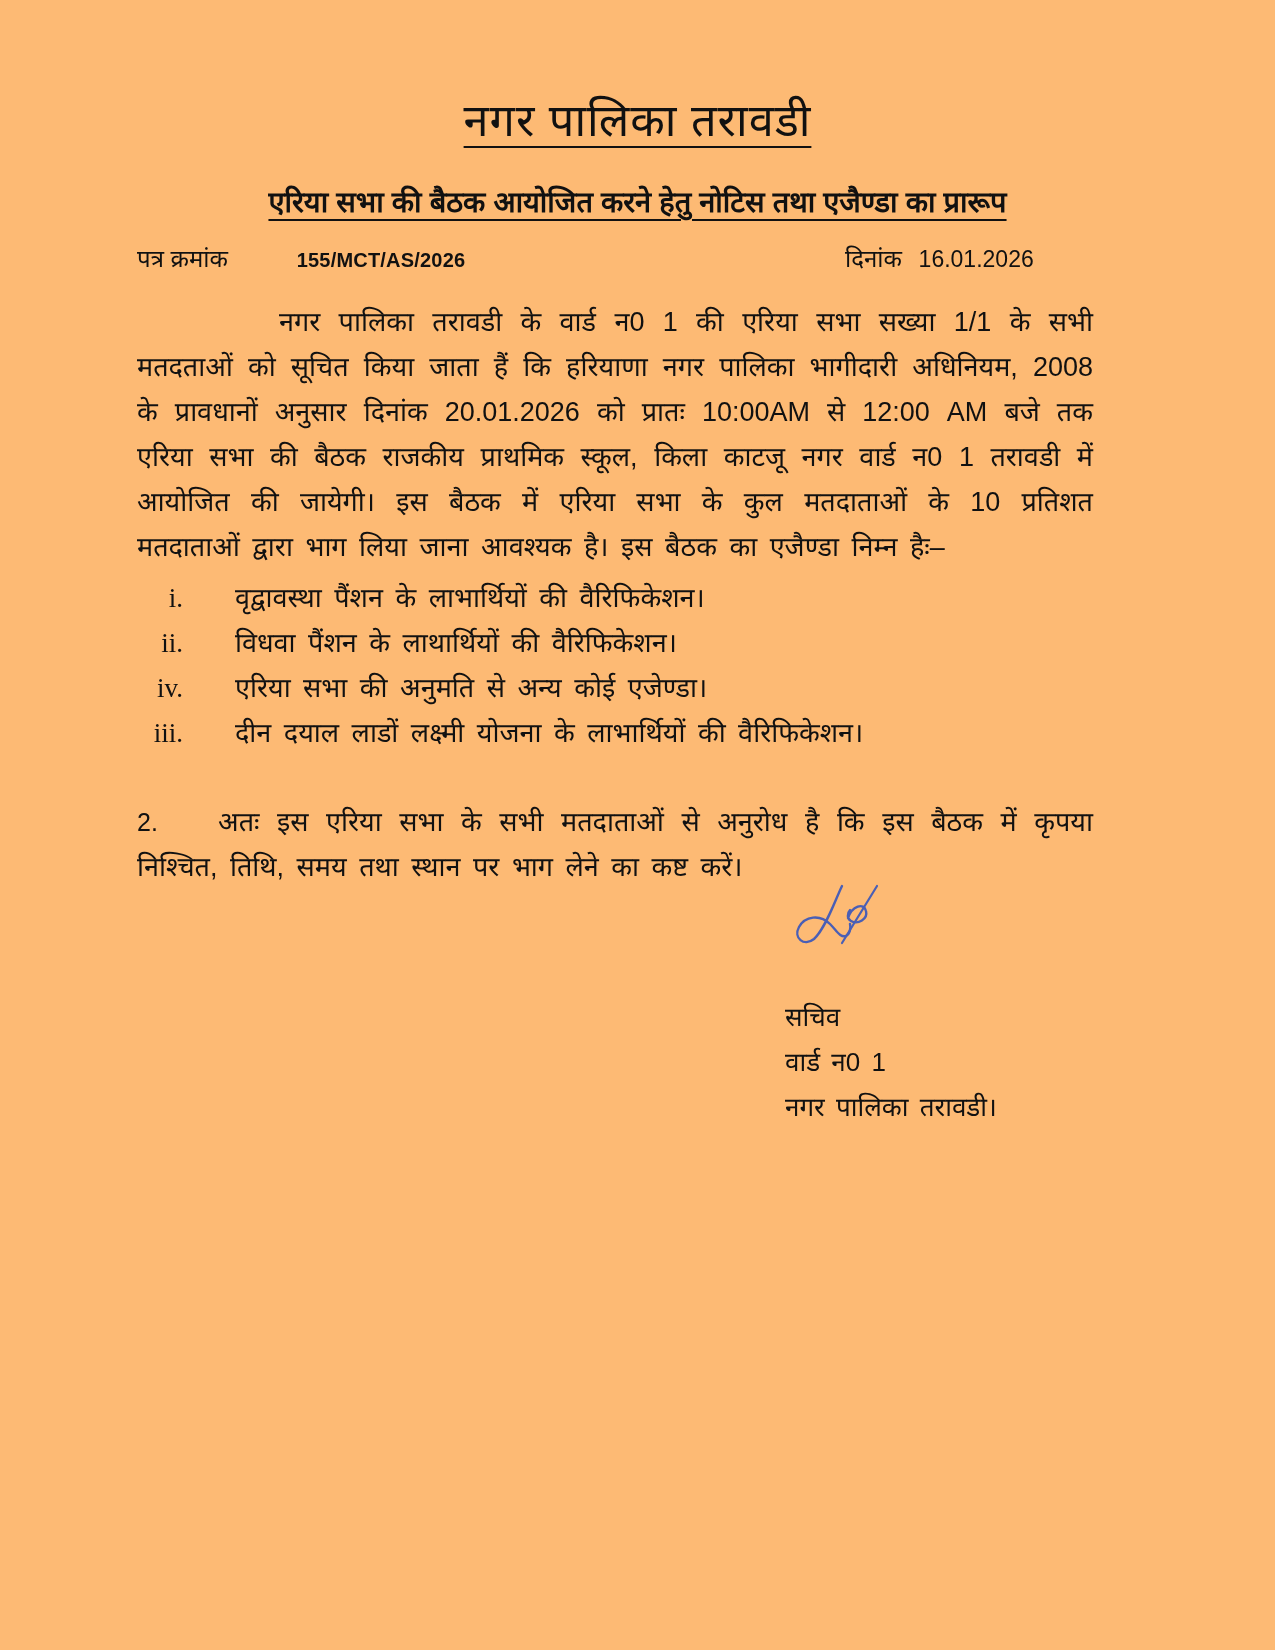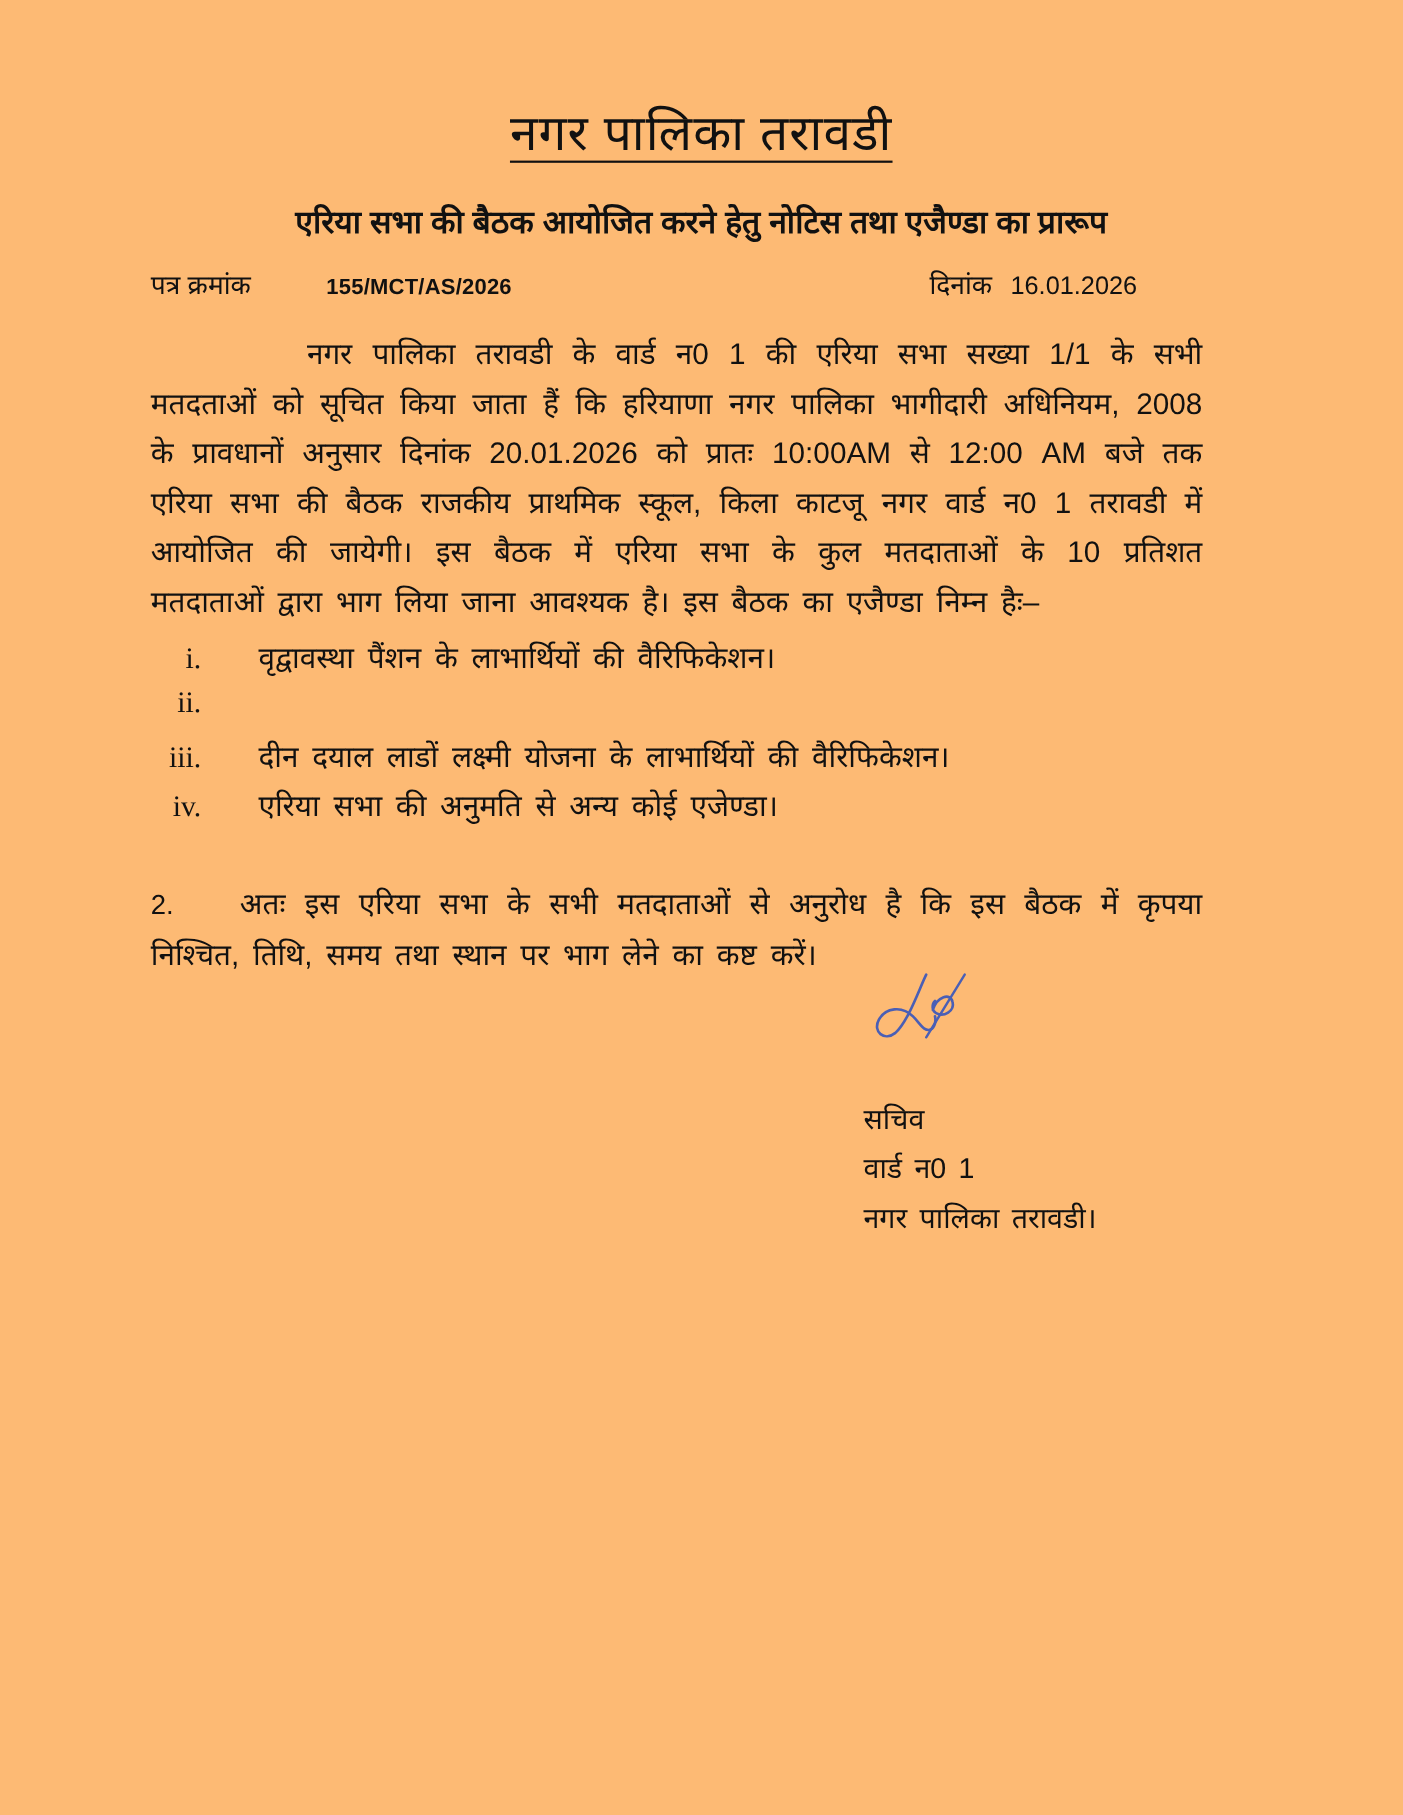--- a/index.html
+++ b/index.html
@@ -30,20 +30,21 @@
     text-decoration-thickness: 2px;
   }
   .doc-subtitle {
     position: absolute;
     top: 181px;
     left: 0;
     width: 100%;
     text-align: center;
     font-size: 29px;
     font-weight: 700;
+    text-decoration: underline;
     text-underline-offset: 7px;
     text-decoration-thickness: 2px;
   }
   .ref-row {
     position: absolute;
     top: 241px;
     left: 137px;
     right: 182px;
     font-size: 24px;
   }
@@ -142,28 +143,29 @@
 
   <p class="body-para para-1">नगर पालिका तरावडी के वार्ड न0 1 की एरिया सभा सख्या 1/1 के सभी मतदताओं को सूचित किया जाता हैं कि हरियाणा नगर पालिका भागीदारी अधिनियम, 2008 के प्रावधानों अनुसार दिनांक 20.01.2026 को प्रातः 10:00AM से 12:00 AM बजे तक एरिया सभा की बैठक राजकीय प्राथमिक स्कूल, किला काटजू नगर वार्ड न0 1 तरावडी में आयोजित की जायेगी। इस बैठक में एरिया सभा के कुल मतदाताओं के 10 प्रतिशत मतदाताओं द्वारा भाग लिया जाना आवश्यक है। इस बैठक का एजैण्डा निम्न हैः–</p>
 
   <div class="agenda">
     <div class="agenda-row">
       <span class="agenda-marker">i.</span>
       <span class="agenda-text">वृद्वावस्था पैंशन के लाभार्थियों की वैरिफिकेशन।</span>
     </div>
     <div class="agenda-row">
       <span class="agenda-marker">ii.</span>
+      <span class="agenda-text">विधवा पैंशन के लाथार्थियों की वैरिफिकेशन।</span>
+    </div>
+    <div class="agenda-row">
+      <span class="agenda-marker">iv.</span>
+      <span class="agenda-text">एरिया सभा की अनुमति से अन्य कोई एजेण्डा।</span>
     </div>
     <div class="agenda-row">
       <span class="agenda-marker">iii.</span>
       <span class="agenda-text">दीन दयाल लाडों लक्ष्मी योजना के लाभार्थियों की वैरिफिकेशन।</span>
-    </div>
-    <div class="agenda-row">
-      <span class="agenda-marker">iv.</span>
-      <span class="agenda-text">एरिया सभा की अनुमति से अन्य कोई एजेण्डा।</span>
     </div>
   </div>
 
   <p class="body-para para-2"><span class="para-2-number">2.</span><span>अतः इस एरिया सभा के सभी मतदाताओं से अनुरोध है कि इस बैठक में कृपया निश्चित, तिथि, समय तथा स्थान पर भाग लेने का कष्ट करें।</span></p>
 
   <div class="signature-block">
     <svg class="signature-scribble" width="90" height="68" viewBox="0 0 90 68" fill="none" xmlns="http://www.w3.org/2000/svg">
       <path d="M52 6 C 46 18, 36 48, 24 59 C 14 67, 3 58, 9 47 C 15 36, 30 34, 40 44 C 47 51, 50 58, 56 56 C 60 54, 61 48, 60 44" stroke="#4a5fb5" stroke-width="2.4" stroke-linecap="round" fill="none"></path>
       <path d="M58 38 C 62 26, 74 22, 76 31 C 78 39, 68 45, 61 41 C 57 39, 57 33, 60 30" stroke="#4a5fb5" stroke-width="2.4" stroke-linecap="round" fill="none"></path>
       <path d="M87 6 L 52 63" stroke="#4a5fb5" stroke-width="2.2" stroke-linecap="round"></path>

